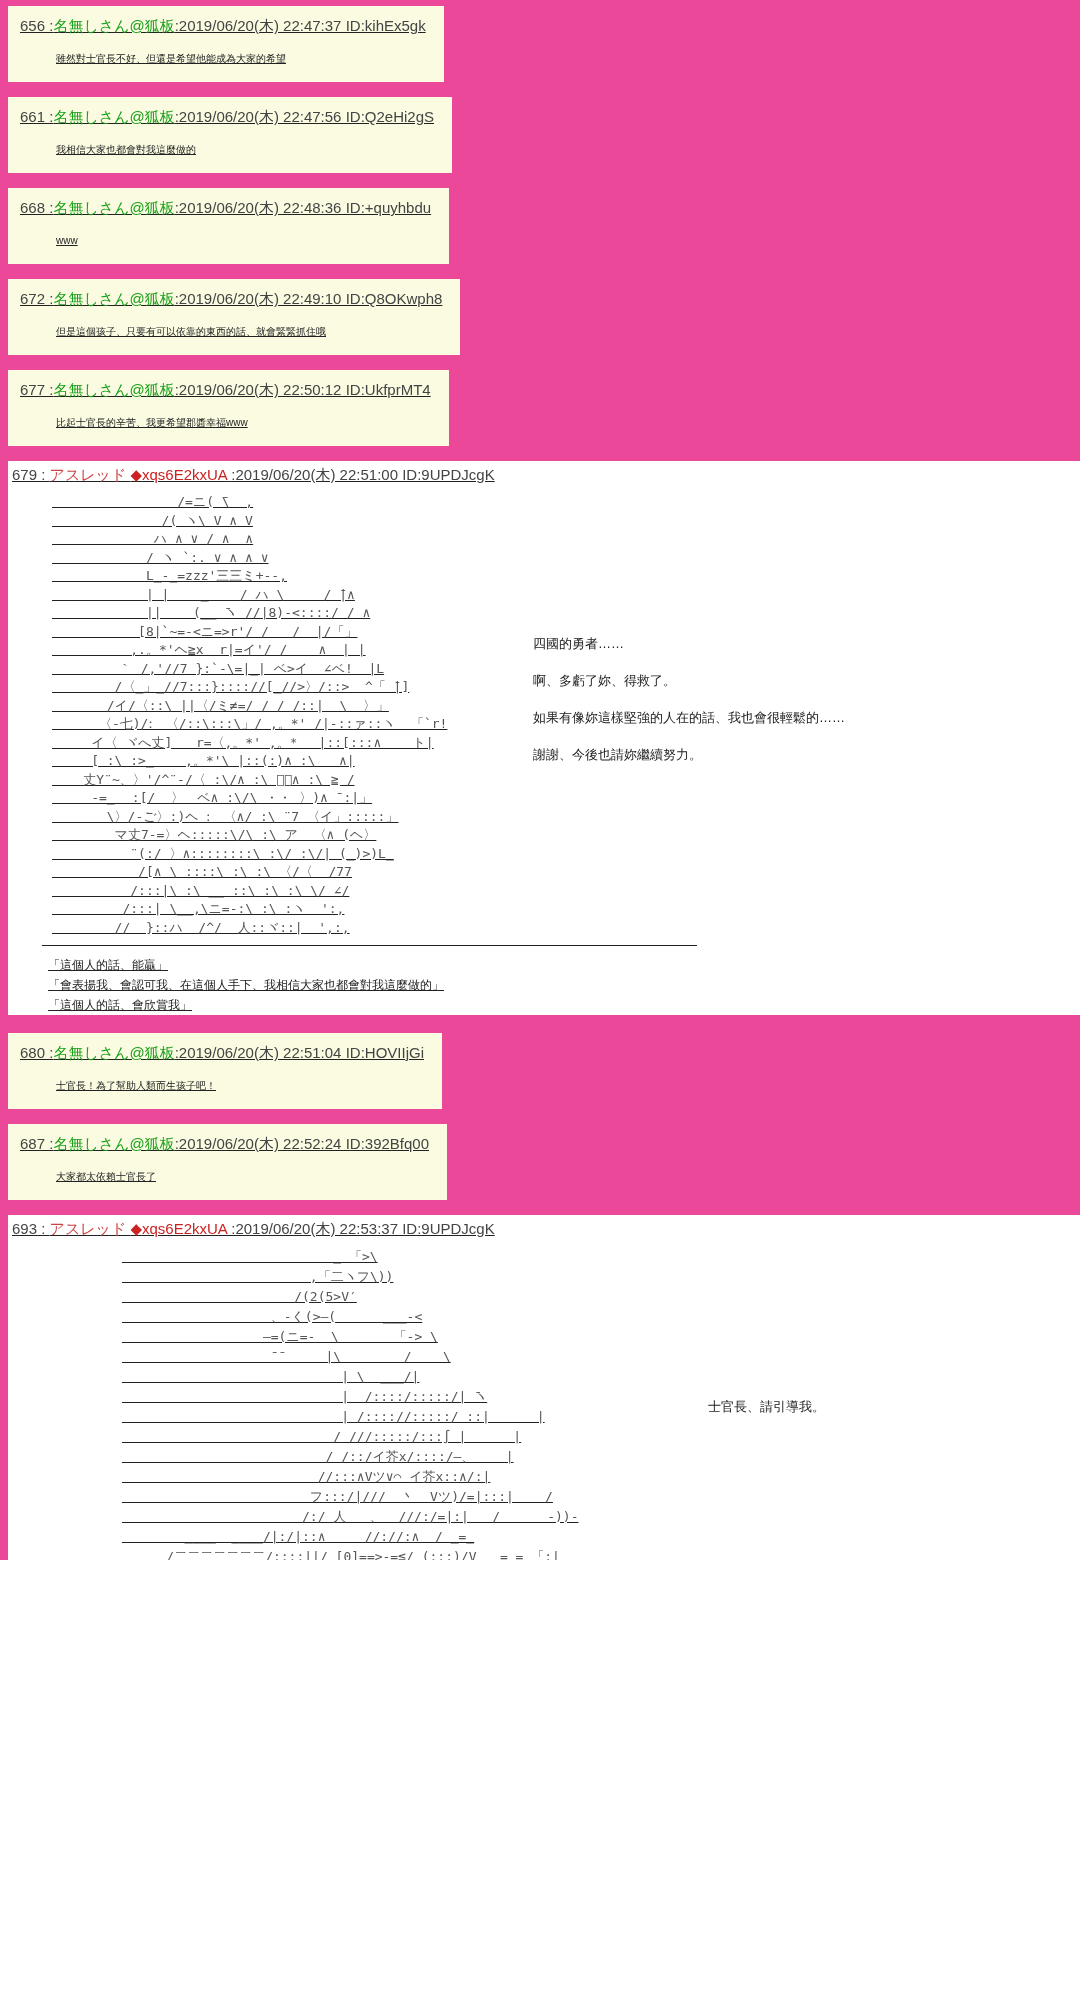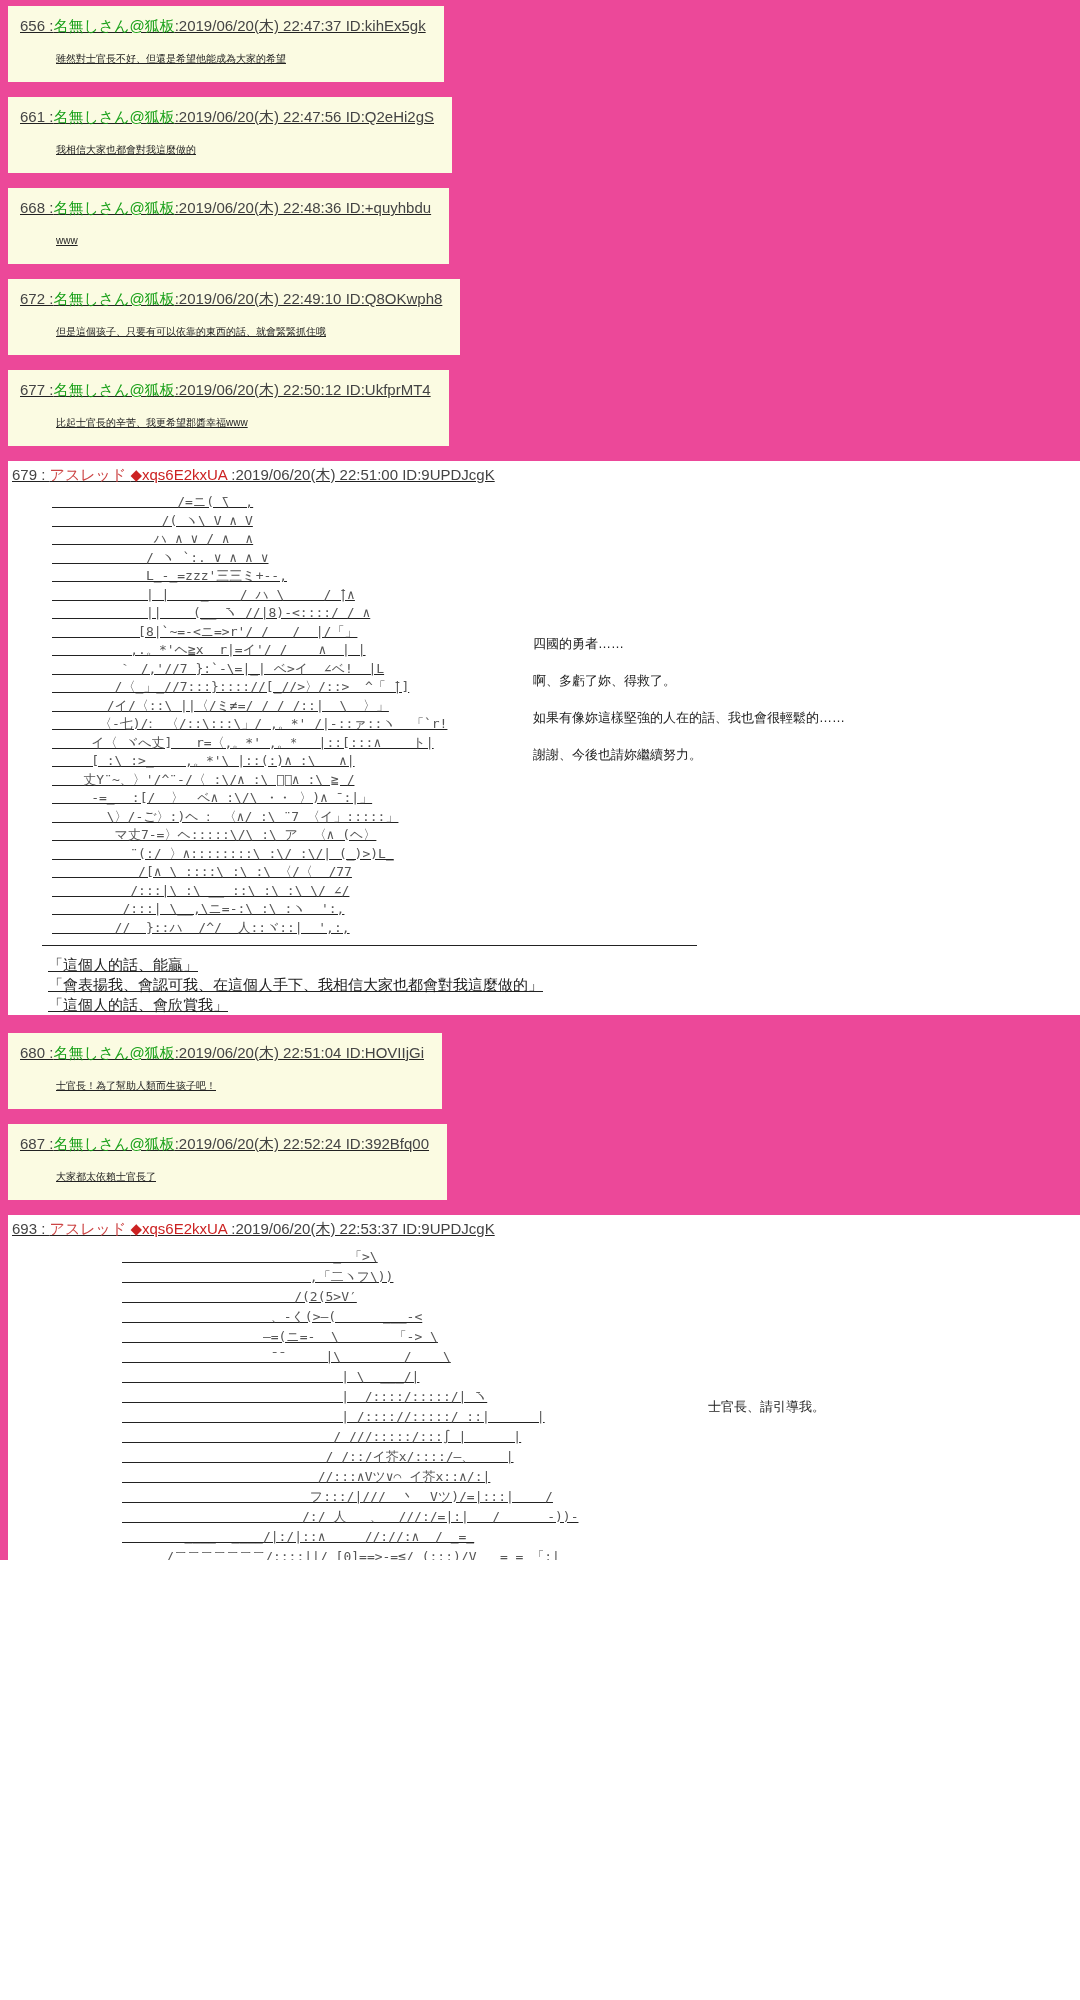--- a/index.html
+++ b/index.html
@@ -56,21 +56,21 @@
   .dialogue div{margin:0 0 18px 0;}
   .dlg-679{left:525px;top:173px;}
   .dlg-693{left:700px;top:182px;}
   .sep-line{
     width:655px;height:0;
     border-top:1px solid #222222;
     margin:8px 0 9px 30px;
   }
   .monologue{
     padding-left:36px;
-    font-size:15px;line-height:20px;color:#222222;
+    font-size:12px;line-height:20px;color:#222222;
   }
   .monologue div{margin:0;}
 </style>
 </head>
 <body>
 
 <div id="screen">
   <div class="thread">
 
     <div class="post-user">

